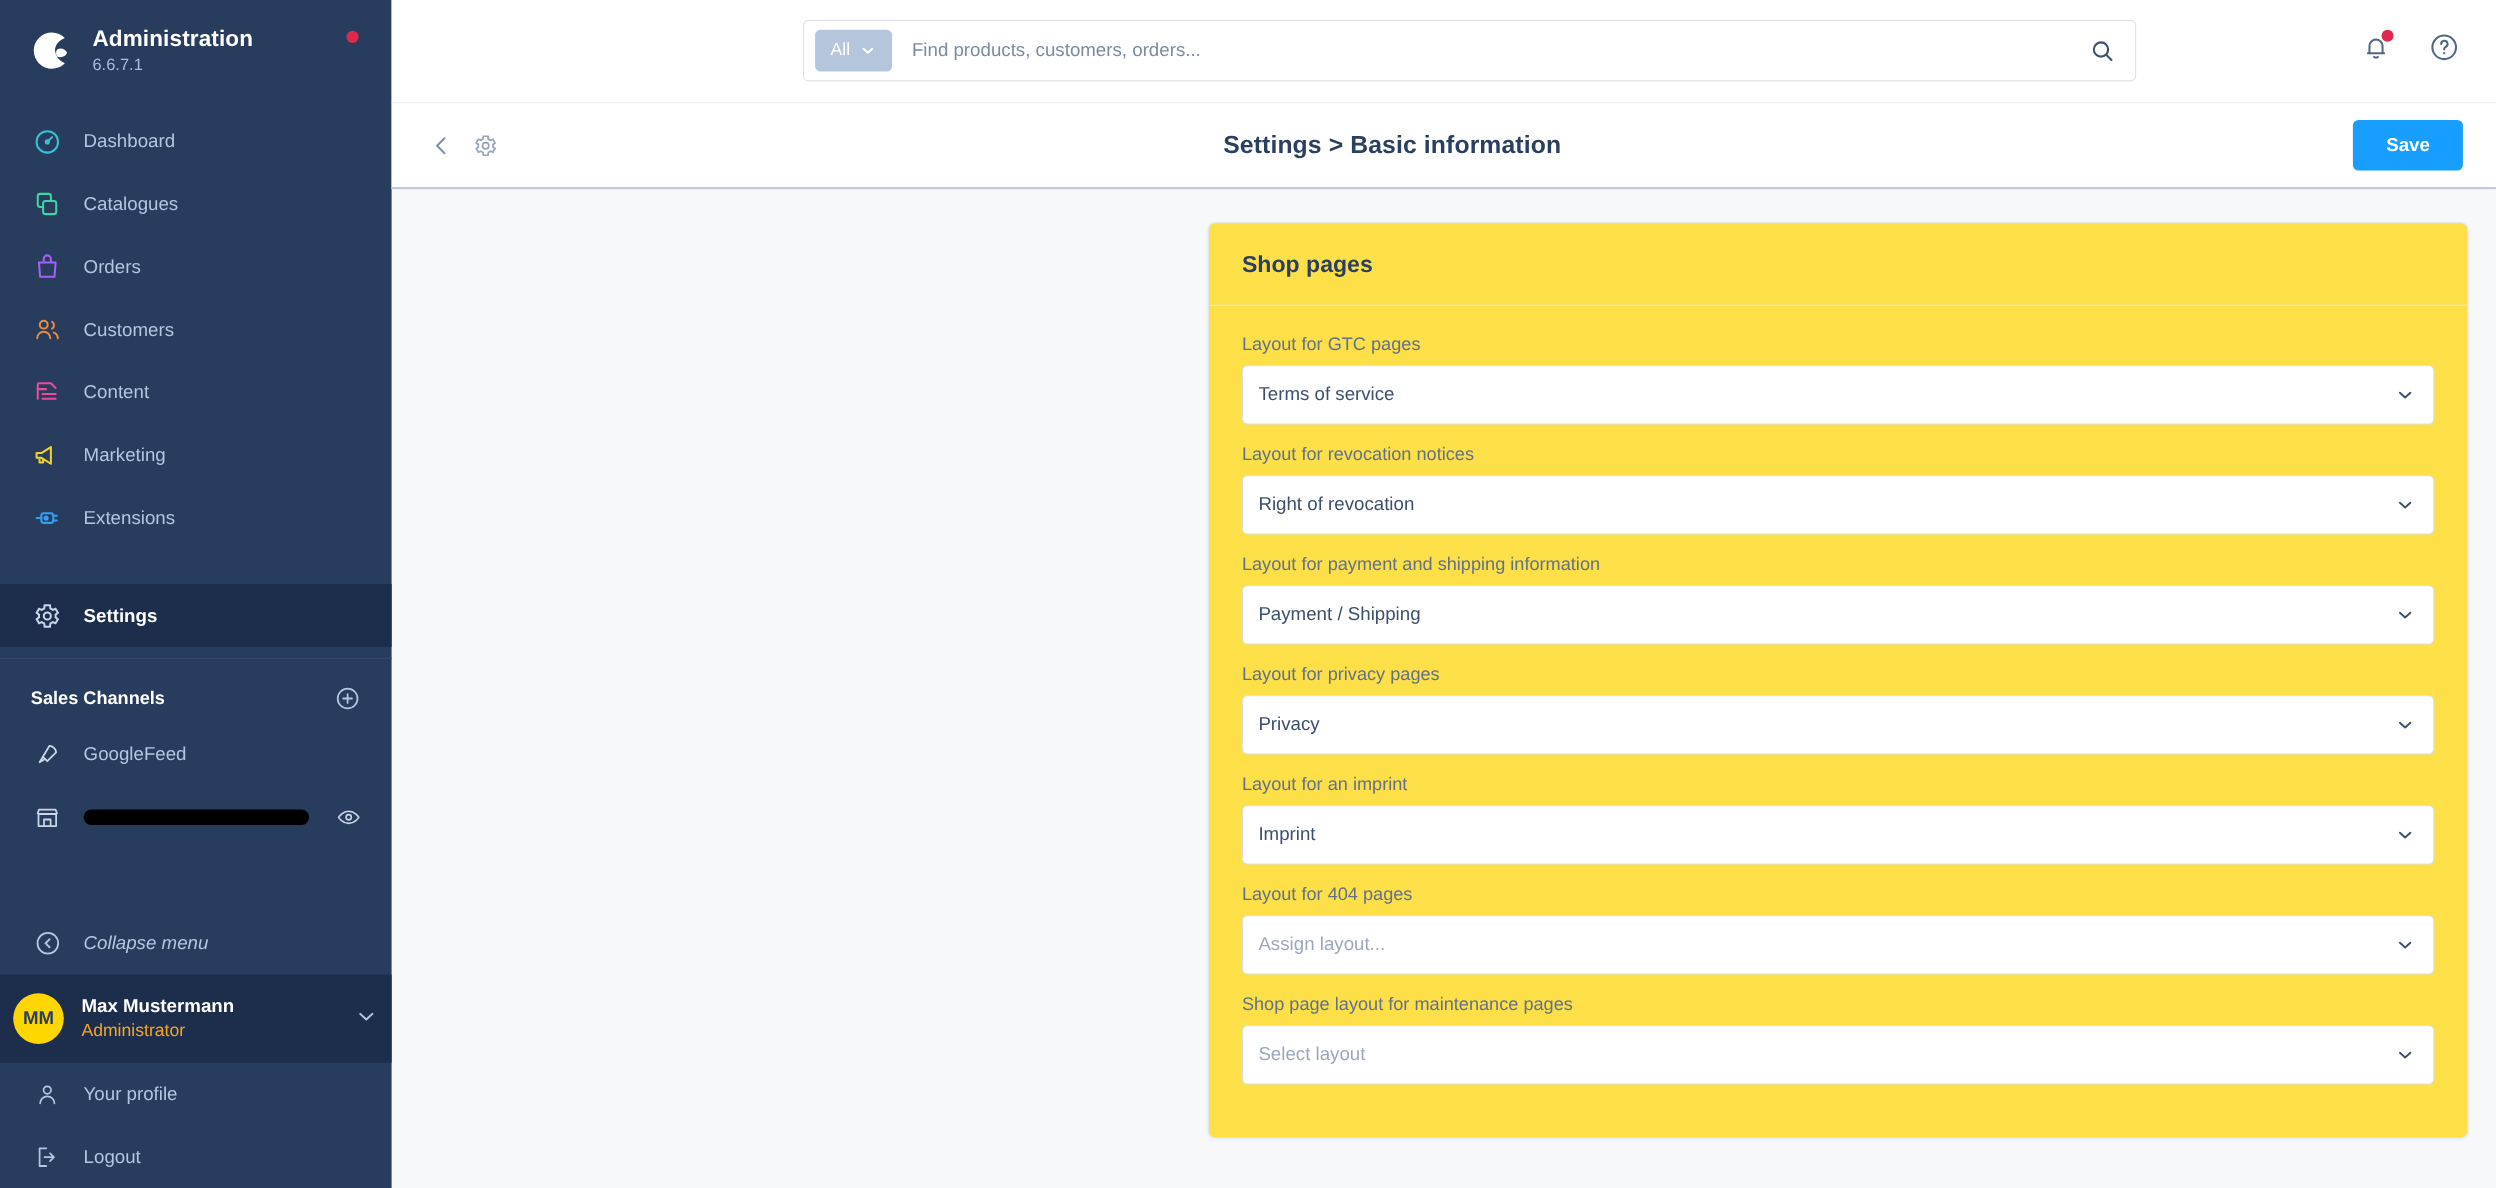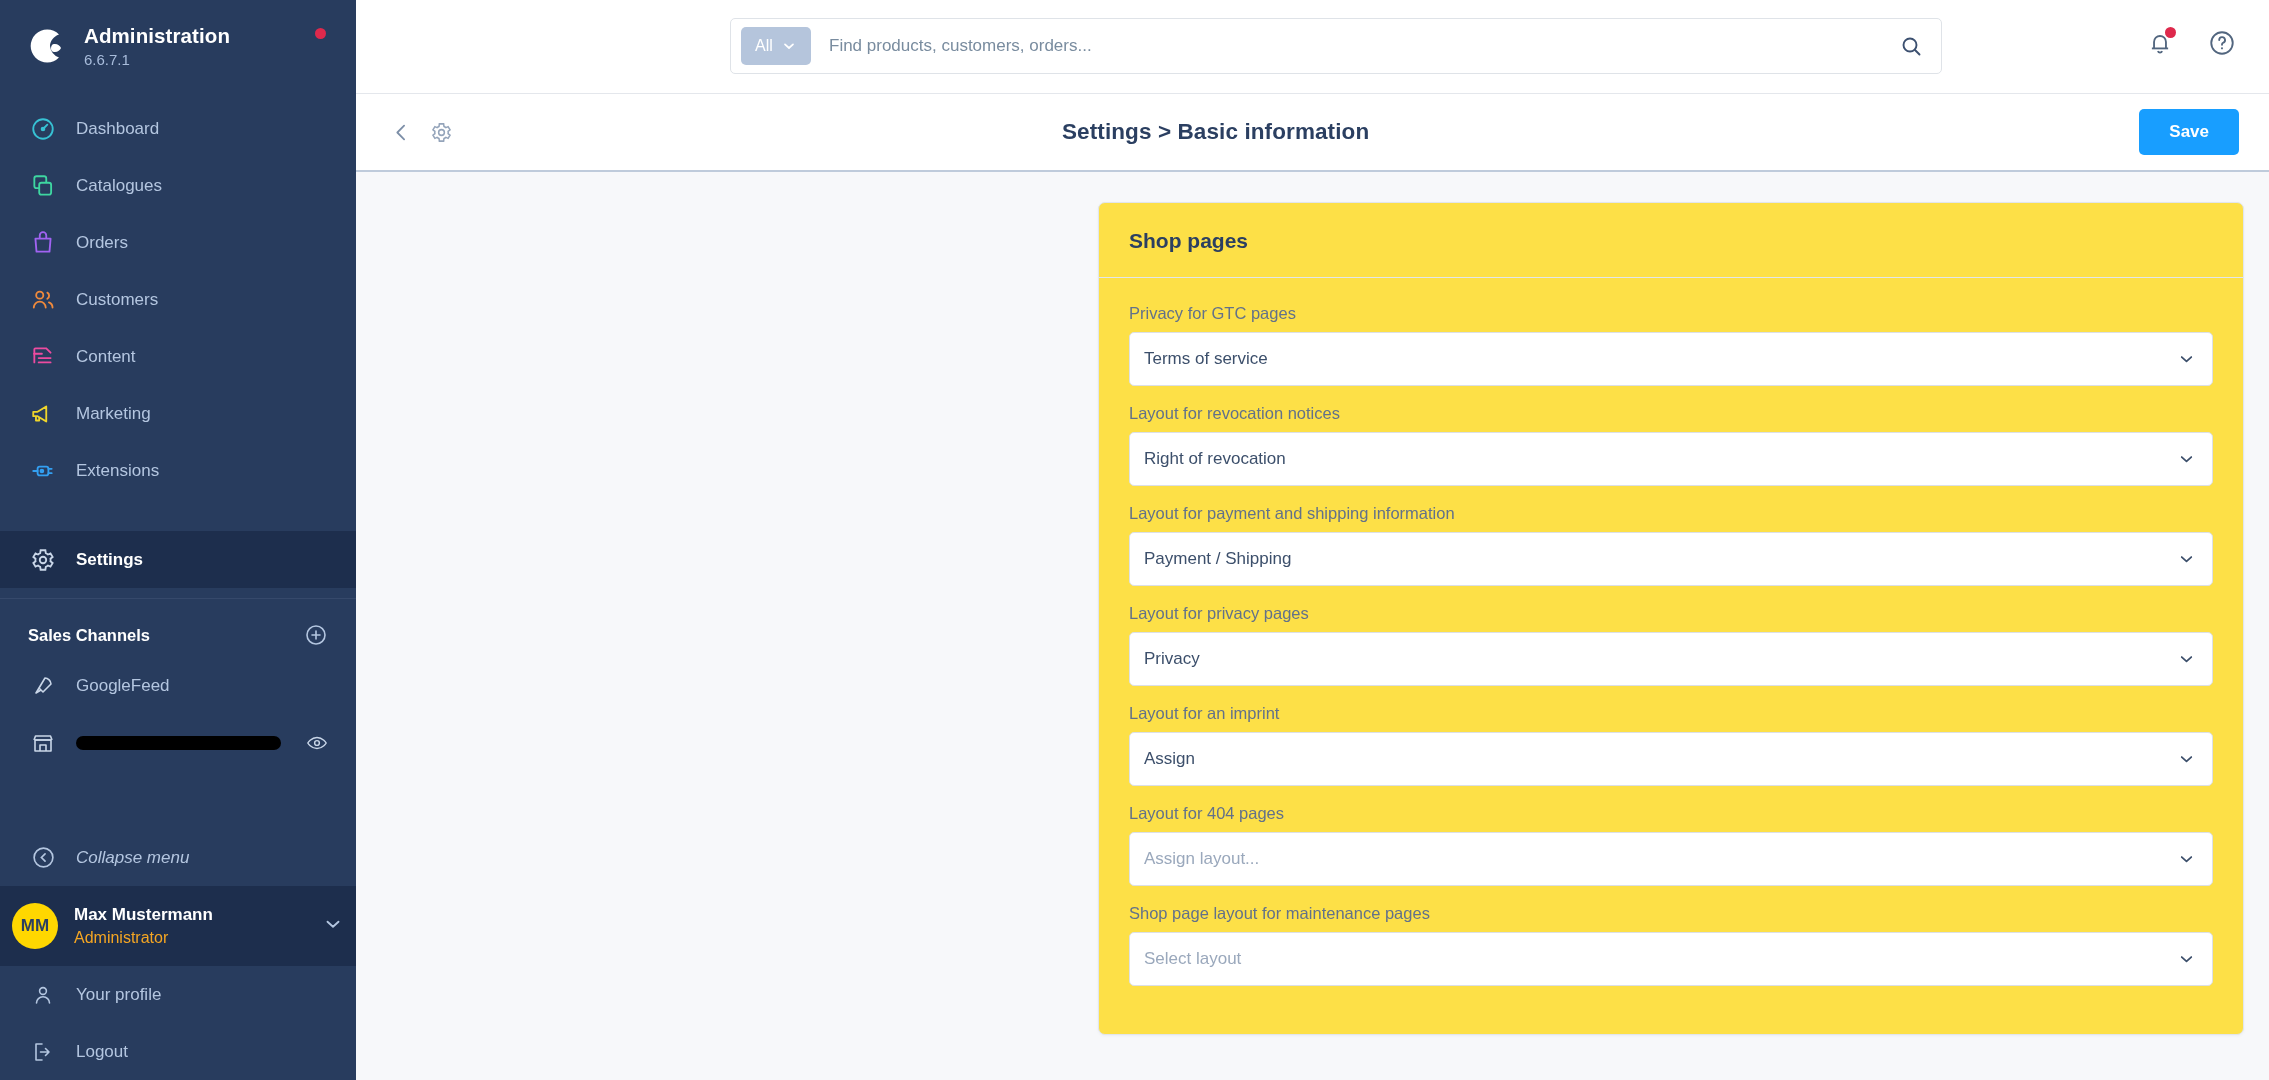--- a/index.html
+++ b/index.html
@@ -111,21 +111,21 @@
   .pagehead {
     height: 78px; background: #fff;
     display: flex; align-items: center;
     border-bottom: 2px solid #BFCBDB;
     padding: 0 30px 0 28px;
     position: relative;
   }
   .ph-back { width: 34px; height: 34px; display:flex; align-items:center; justify-content:center; cursor: pointer; margin-right: 6px;}
   .ph-gear { width: 34px; height: 34px; display:flex; align-items:center; justify-content:center; cursor: pointer; }
   .ph-title {
-    position: absolute; left: 706px;
+    position: absolute; left: 756px;
     font-size: 22.5px; font-weight: bold; color: #2B3F61; letter-spacing: .1px;
   }
   .ph-save {
     margin-left: auto;
     background: #189EFF; color: #fff;
     border: none; border-radius: 5px;
     height: 46px; padding: 0 30px;
     font-family: "Liberation Sans", sans-serif;
     font-size: 17px; font-weight: bold; cursor: pointer;
   }
@@ -404,21 +404,21 @@
     </div>
 
     <div class="content">
       <div class="card">
         <div class="card-head">
           <div class="card-title">Shop pages</div>
         </div>
         <div class="card-body">
 
           <div class="field">
-            <label class="field-label">Privacy for GTC pages</label>
+            <label class="field-label">Layout for GTC pages</label>
             <div class="select">
               <span class="select-value">Terms of service</span>
               <span class="select-chev">
                 <svg viewBox="0 0 24 24" width="19" height="19" fill="none" stroke="#3C4F6B" stroke-width="2.2" stroke-linecap="round" stroke-linejoin="round">
                     <path d="M6 9.5l6 5.5 6-5.5"></path>
                   </svg>
               </span>
             </div>
           </div>
 
@@ -454,21 +454,21 @@
                 <svg viewBox="0 0 24 24" width="19" height="19" fill="none" stroke="#3C4F6B" stroke-width="2.2" stroke-linecap="round" stroke-linejoin="round">
                     <path d="M6 9.5l6 5.5 6-5.5"></path>
                   </svg>
               </span>
             </div>
           </div>
 
           <div class="field">
             <label class="field-label">Layout for an imprint</label>
             <div class="select">
-              <span class="select-value">Assign</span>
+              <span class="select-value">Imprint</span>
               <span class="select-chev">
                 <svg viewBox="0 0 24 24" width="19" height="19" fill="none" stroke="#3C4F6B" stroke-width="2.2" stroke-linecap="round" stroke-linejoin="round">
                     <path d="M6 9.5l6 5.5 6-5.5"></path>
                   </svg>
               </span>
             </div>
           </div>
 
           <div class="field">
             <label class="field-label">Layout for 404 pages</label>

